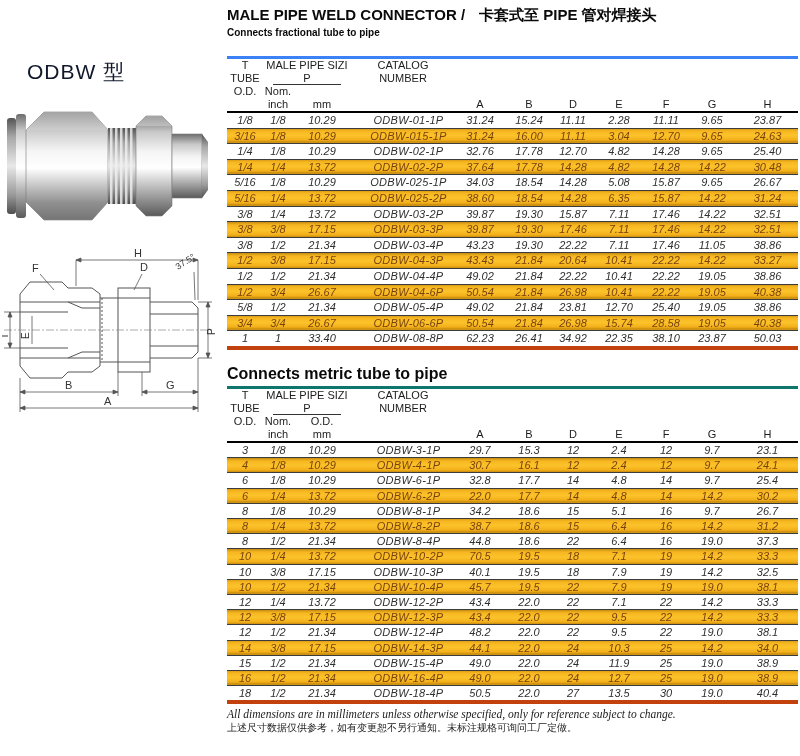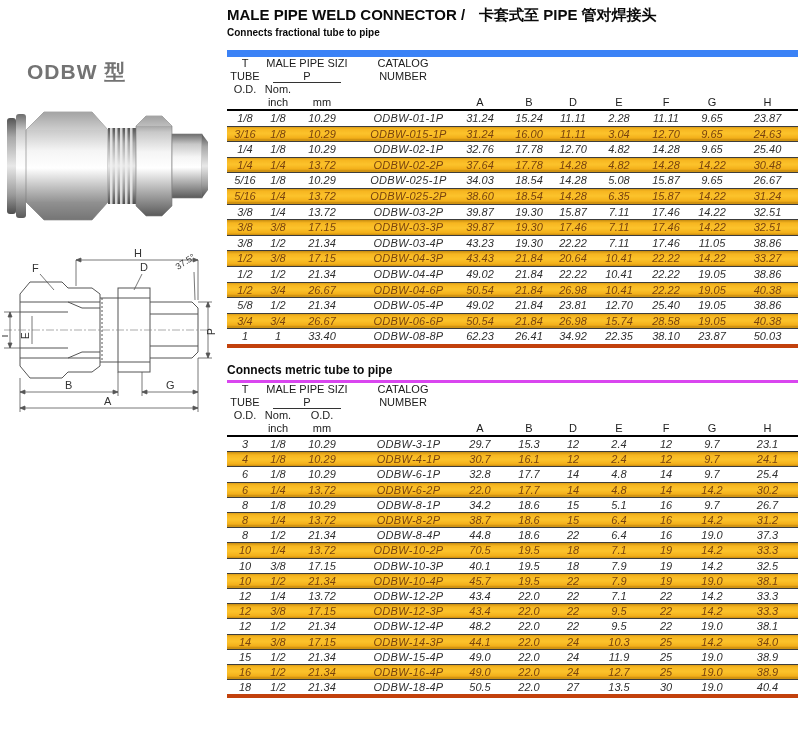--- a/index.html
+++ b/index.html
@@ -2,31 +2,31 @@
 <html><head>
 <meta charset="utf-8">
 <style>
   html,body{margin:0;padding:0;background:#ffffff;}
   .page{
     position:relative; width:800px; height:756px; background:#fff;
     font-family:"Liberation Sans", sans-serif; color:#222; overflow:hidden;
   }
   
   .left-panel{position:absolute; left:0; top:0; width:222px; height:756px;}
-  .model-label{position:absolute; left:27px; top:58px; font-size:21px; font-weight:bold; color:#737373; letter-spacing:1px;}
+  .model-label{position:absolute; left:27px; top:58px; font-size:21px; font-weight:normal; color:#0f172a; letter-spacing:1px;}
   .photo-wrap{position:absolute; left:4px; top:96px; width:208px; height:142px;}
   .diagram-wrap{position:absolute; left:2px; top:246px; width:216px; height:172px;}
 
   
   .right-panel{position:absolute; left:227px; top:0; width:571px;}
-  .title-block{padding-top:6px; border-bottom:7px solid #3b82f6; padding-bottom:12px;}
+  .title-block{padding-top:6px; border-bottom:3px solid #3b82f6; padding-bottom:18px;}
   .title-line{font-size:15px; font-weight:bold; color:#0a0a0a; white-space:nowrap;}
   .title-line .cn{margin-left:14px;}
   .subtitle{font-size:10px; font-weight:bold; color:#0a0a0a; margin-top:2px;}
-  .section2-heading{font-size:12px; font-weight:bold; color:#0a0a0a; margin-top:15px; padding-bottom:3px; border-bottom:3px solid #d946ef;}
+  .section2-heading{font-size:16px; font-weight:bold; color:#0a0a0a; margin-top:15px; padding-bottom:3px; border-bottom:3px solid #0f766e;}
 
   table.dim-table{border-collapse:collapse; width:571px; table-layout:fixed; font-size:11px;}
   .dim-table th{font-weight:normal; color:#1c1c1c; font-size:11px; text-align:center; padding:0; line-height:13px; height:13px;}
   .dim-table thead{border-bottom:2.5px solid #000;}
   .p-underline{display:block; margin:0 10px; border-bottom:1.2px solid #333; line-height:12px;}
   .dim-table td{
     text-align:center; padding:0; height:14.6px; line-height:14.6px;
     border-bottom:1px solid #3c3c3c; color:#2f2f2f; font-size:11px;
   }
   table.metric td{height:14.2px; line-height:14.2px;}
@@ -698,14 +698,18 @@
             <td>22.0</td>
             <td>27</td>
             <td>13.5</td>
             <td>30</td>
             <td>19.0</td>
             <td>40.4</td>
           </tr>
         </tbody>
     </table>
 
+    <div class="footer">
+      <div class="footer-en">All dimensions are in millimeters unless otherwise specified, only for reference subject to change.</div>
+      <div class="footer-cn">上述尺寸数据仅供参考，如有变更恕不另行通知。未标注规格可询问工厂定做。</div>
+    </div>
   </div>
 </div>
 
 </body></html>

